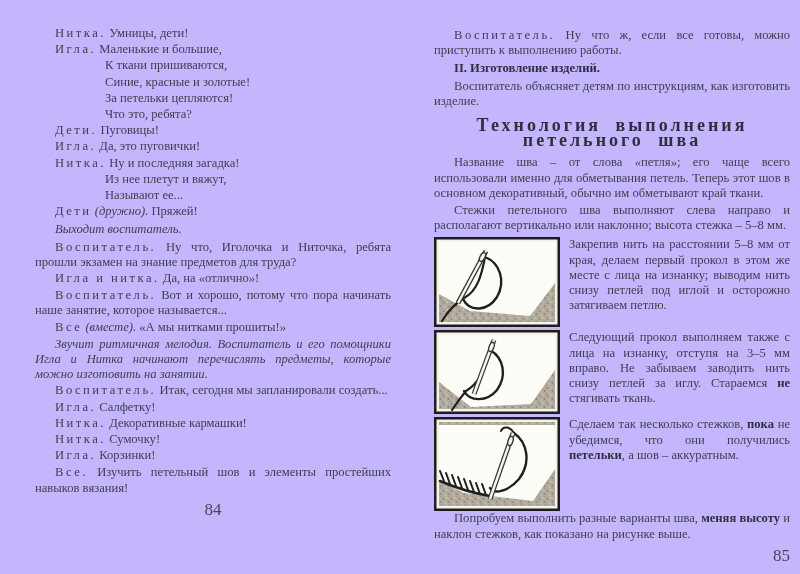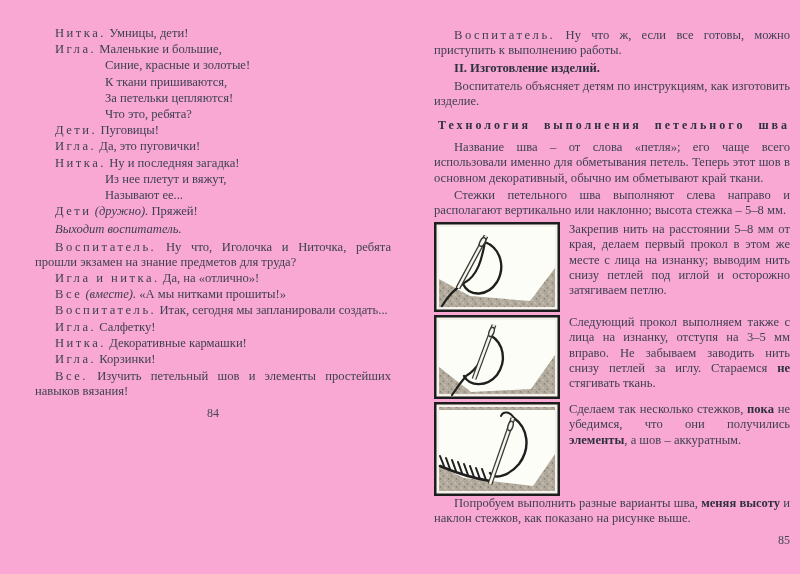--- a/index.html
+++ b/index.html
@@ -1,46 +1,46 @@
 <!DOCTYPE html>
 <html><head>
 <meta charset="utf-8">
 <style>
   html,body{margin:0;padding:0;}
   body{
     width:800px;height:574px;background:#fbfbf9;
     font-family:"Liberation Serif", serif;color:#3e4153;
     -webkit-font-smoothing:antialiased;
   }
-  .spread{position:relative;width:800px;height:574px;overflow:hidden;background:#f9a8d4;}
+  .spread{position:relative;width:800px;height:574px;overflow:hidden;background:#c4b5fd;}
   .page{position:absolute;top:26px;width:356px;font-size:12.6px;line-height:15.2px;}
   .page-left{left:35px;}
   .page-right{left:434px;}
   p{margin:0;}
   .bl-dialogue{margin:0 0 1px;text-indent:20px;}
   .bl-verse{margin:0 0 1px 70px;text-indent:0;}
   .bl-para{margin:2px 0 1px;text-indent:20px;text-align:justify;}
   .bl-stage{margin:3px 0 2px;text-indent:20px;font-style:italic;}
   .bl-subhead{margin:3px 0 0;text-indent:20px;font-weight:bold;color:#2d3040;}
   .sp{letter-spacing:2.5px;}
   .b{font-weight:bold;color:#2d3040;}
   .i{font-style:italic;}
   .section-heading{
-    text-align:right;font-weight:bold;color:#2d3040;
-    letter-spacing:3px;word-spacing:7px;margin:9px 0 7px;font-size:12px;
+    text-align:center;font-weight:bold;color:#2d3040;
+    letter-spacing:3px;word-spacing:7px;margin:9px 0 7px;font-size:18px;
   }
   .steps{display:flex;margin-top:4px;}
   .figs{width:126px;display:flex;flex-direction:column;gap:3px;flex:none;}
   .steptexts{flex:1;padding-left:9px;}
   .step-slot{overflow:hidden;}
   .step-slot-1{height:93px;}
   .step-slot-2{height:87px;}
   .step-text{text-align:justify;text-indent:0;}
   .closing{text-indent:20px;text-align:justify;}
-  .pagenum{margin-top:6px;text-align:center;font-size:12px;color:#44475a;}
+  .pagenum{margin-top:6px;text-align:center;font-size:17px;color:#44475a;}
   .pagenum-right{text-align:right;padding-left:222px;}
   figure{margin:0;}
   svg{display:block;}
 </style>
 </head>
 <body>
 
 <svg width="0" height="0" style="position:absolute" aria-hidden="true">
   <defs>
     <pattern id="speckle" width="8" height="8" patternUnits="userSpaceOnUse">
@@ -54,37 +54,40 @@
     </pattern>
   </defs>
 </svg>
 
 <div class="spread">
 
   <div class="page page-left">
     <div id="left-content">
         <p class="bl-dialogue"><span class="sp">Нитка.</span><span class=""> Умницы, дети!</span></p>
         <p class="bl-dialogue"><span class="sp">Игла.</span><span class=""> Маленькие и большие,</span></p>
+        <p class="bl-verse"><span class="">К ткани пришиваются,</span></p>
         <p class="bl-verse"><span class="">Синие, красные и золотые!</span></p>
-        <p class="bl-verse"><span class="">К ткани пришиваются,</span></p>
         <p class="bl-verse"><span class="">За петельки цепляются!</span></p>
         <p class="bl-verse"><span class="">Что это, ребята?</span></p>
         <p class="bl-dialogue"><span class="sp">Дети.</span><span class=""> Пуговицы!</span></p>
         <p class="bl-dialogue"><span class="sp">Игла.</span><span class=""> Да, это пуговички!</span></p>
         <p class="bl-dialogue"><span class="sp">Нитка.</span><span class=""> Ну и последняя загадка!</span></p>
         <p class="bl-verse"><span class="">Из нее плетут и вяжут,</span></p>
         <p class="bl-verse"><span class="">Называют ее...</span></p>
         <p class="bl-dialogue"><span class="sp">Дети</span><span class=""> </span><span class="i">(дружно).</span><span class=""> Пряжей!</span></p>
         <p class="bl-stage"><span class="">Выходит воспитатель.</span></p>
         <p class="bl-para"><span class="sp">Воспитатель.</span><span class=""> Ну что, Иголочка и Ниточка, ребята прошли экзамен на знание предметов для труда?</span></p>
         <p class="bl-dialogue"><span class="sp">Игла и нитка.</span><span class=""> Да, на «отлично»!</span></p>
+        <p class="bl-para"><span class="sp">Воспитатель.</span><span class=""> Вот и хорошо, потому что пора начинать наше занятие, которое называется...</span></p>
         <p class="bl-dialogue"><span class="sp">Все</span><span class=""> </span><span class="i">(вместе).</span><span class=""> «А мы нитками прошиты!»</span></p>
+        <p class="bl-para"><span class="i">Звучит ритмичная мелодия. Воспитатель и его помощники Игла и Нитка начинают перечислять предметы, которые можно изготовить на занятии.</span></p>
         <p class="bl-dialogue"><span class="sp">Воспитатель.</span><span class=""> Итак, сегодня мы запланировали создать...</span></p>
         <p class="bl-dialogue"><span class="sp">Игла.</span><span class=""> Салфетку!</span></p>
         <p class="bl-dialogue"><span class="sp">Нитка.</span><span class=""> Декоративные кармашки!</span></p>
+        <p class="bl-dialogue"><span class="sp">Нитка.</span><span class=""> Сумочку!</span></p>
         <p class="bl-dialogue"><span class="sp">Игла.</span><span class=""> Корзинки!</span></p>
         <p class="bl-para"><span class="sp">Все.</span><span class=""> Изучить петельный шов и элементы простейших навыков вязания!</span></p>
       </div>
     <div class="pagenum">84</div>
   </div>
 
   <div class="page page-right">
     <div id="right-top">
         <p class="bl-para"><span class="sp">Воспитатель.</span><span class=""> Ну что ж, если все готовы, можно приступить к выполнению работы.</span></p>
         <p class="bl-subhead"><span class="">II. Изготовление изделий.</span></p>
@@ -154,21 +157,21 @@
 
       </div>
       <div class="steptexts">
         <div class="step-slot step-slot-1" id="step-1">
             <p class="step-text"><span class="">Закрепив нить на расстоянии 5–8 мм от края, делаем первый прокол в этом же месте с лица на изнанку; выводим нить снизу петлей под иглой и осторожно затягиваем петлю.</span></p>
           </div>
         <div class="step-slot step-slot-2" id="step-2">
             <p class="step-text"><span class="">Следующий прокол выполняем также с лица на изнанку, отступя на 3–5 мм вправо. Не забываем заводить нить снизу петлей за иглу. Стараемся </span><span class="b">не</span><span class=""> стягивать ткань.</span></p>
           </div>
         <div class="step-slot" id="step-3">
-            <p class="step-text"><span class="">Сделаем так несколько стежков, </span><span class="b">пока</span><span class=""> не убедимся, что они получились </span><span class="b">элементы</span><span class="">, а шов – аккуратным.</span></p>
+            <p class="step-text"><span class="">Сделаем так несколько стежков, </span><span class="b">пока</span><span class=""> не убедимся, что они получились </span><span class="b">петельки</span><span class="">, а шов – аккуратным.</span></p>
           </div>
       </div>
     </div>
 
     <p class="closing" id="closing"><span class="">Попробуем выполнить разные варианты шва, </span><span class="b">меняя высоту</span><span class=""> и наклон стежков, как показано на рисунке выше.</span></p>
     <div class="pagenum pagenum-right">85</div>
   </div>
 
 </div>
 

